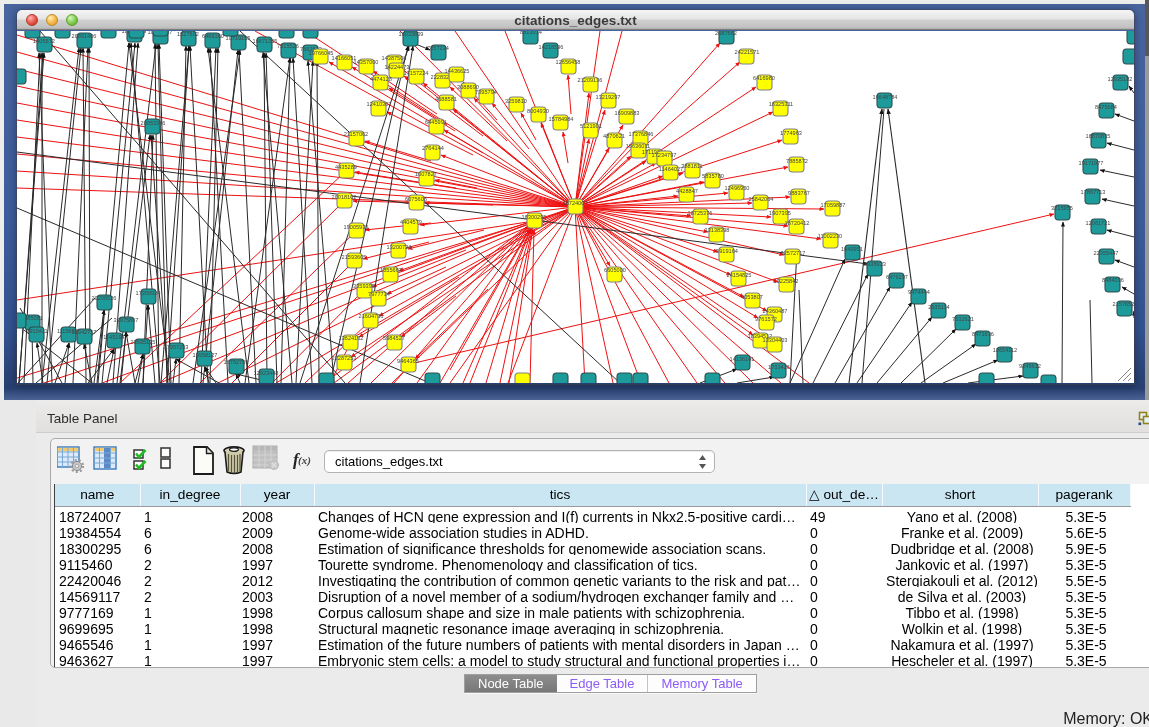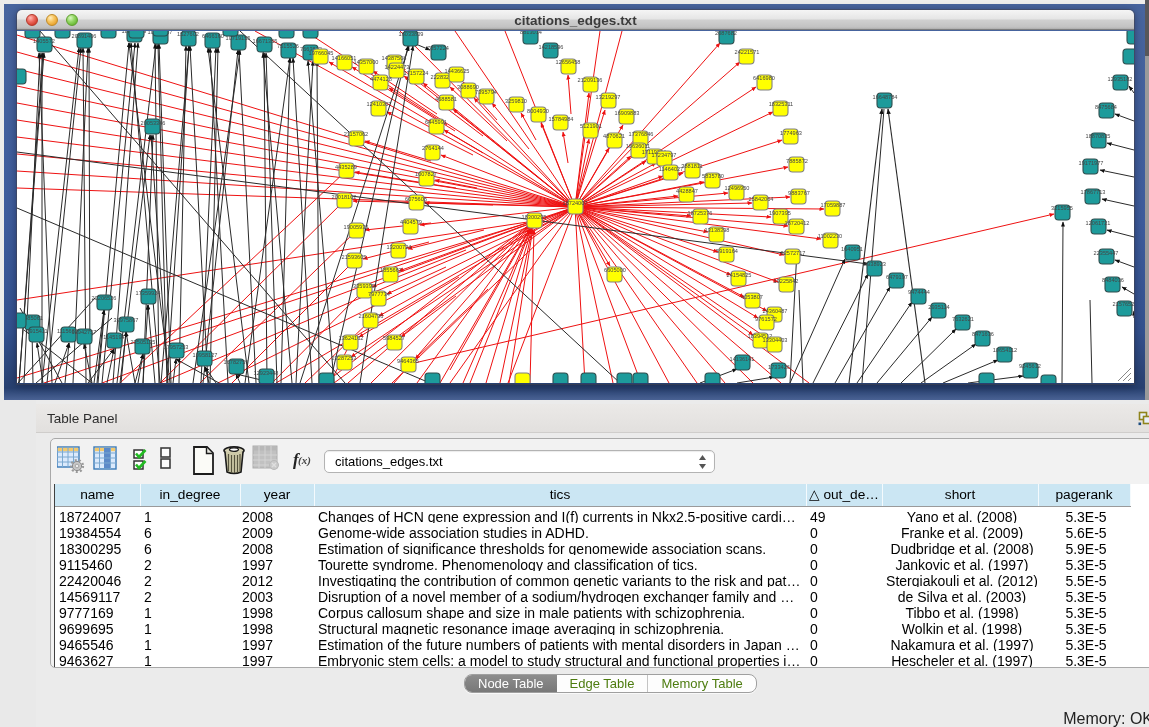--- a/index.html
+++ b/index.html
@@ -35,22 +35,22 @@
   height:21px; font-size:13.7px; line-height:22px; color:#000; padding:0; white-space:nowrap; overflow:hidden; }
 table.grid td { height:16px; line-height:16px; padding:0 0 0 4px; white-space:nowrap; overflow:hidden; color:#000; }
 table.grid td i { font-style:normal; position:relative; top:2px; }
 td.c3 { padding-left:2px !important; }
 td.c4 i { display:block; overflow:hidden; text-overflow:ellipsis; width:484px; }
 td.c1 { width:85px; } td.c2 { width:100px; } td.c3 { width:74px; } td.c4 { width:492px; }
 td.c5 { width:76px; } td.c6 { width:156px; text-align:center; } td.c7 { width:92px;text-align:center; }
 .vscroll { position:absolute; left:1105px; top:69px; width:15px; height:159px; background:linear-gradient(90deg,#f6f6f6,#fff); border-left:1px solid #e2e2e2; }
 .vthumb { position:absolute; left:3px; top:2px; width:9px; height:18px; background:#b5b5b5; border-radius:5px; }
 .tabs { position:absolute; left:428px; top:274px; height:19px; display:flex; font-size:13px;
-  border:1px solid #9f9f9f; border-radius:8px; overflow:hidden; background:#fdfdfd; box-shadow:0 1px 0 rgba(255,255,255,.7); }
-.tab { padding:0 13px; line-height:18px; color:#4d7c0f; }
+  border:1px solid #9f9f9f; border-radius:0; overflow:hidden; background:#fdfdfd; box-shadow:0 1px 0 rgba(255,255,255,.7); }
+.tab { padding:0 13px; line-height:18px; color:#8b5cf6; }
 .tab.sel { background:linear-gradient(180deg,#8d8d8d,#787878); color:#fff; }
 .tab.mid { border-right:1px solid #c4c4c4; }
 .memory { position:absolute; right:32px; top:310px; font-size:16px; color:#222; }
 .memdot { position:absolute; right:13px; top:309px; width:12px; height:12px; border-radius:50%; background:#35c435; border:1px solid #2a2a2a; }
 .tp-rightstrip { position:absolute; right:0; top:0; width:5px; height:327px; background:linear-gradient(90deg,#d6d6d6,#9e9e9e); }
 </style></head>
 <body>
 <div class="desktop">
   <div class="bluebg"></div>
   <div class="win">

